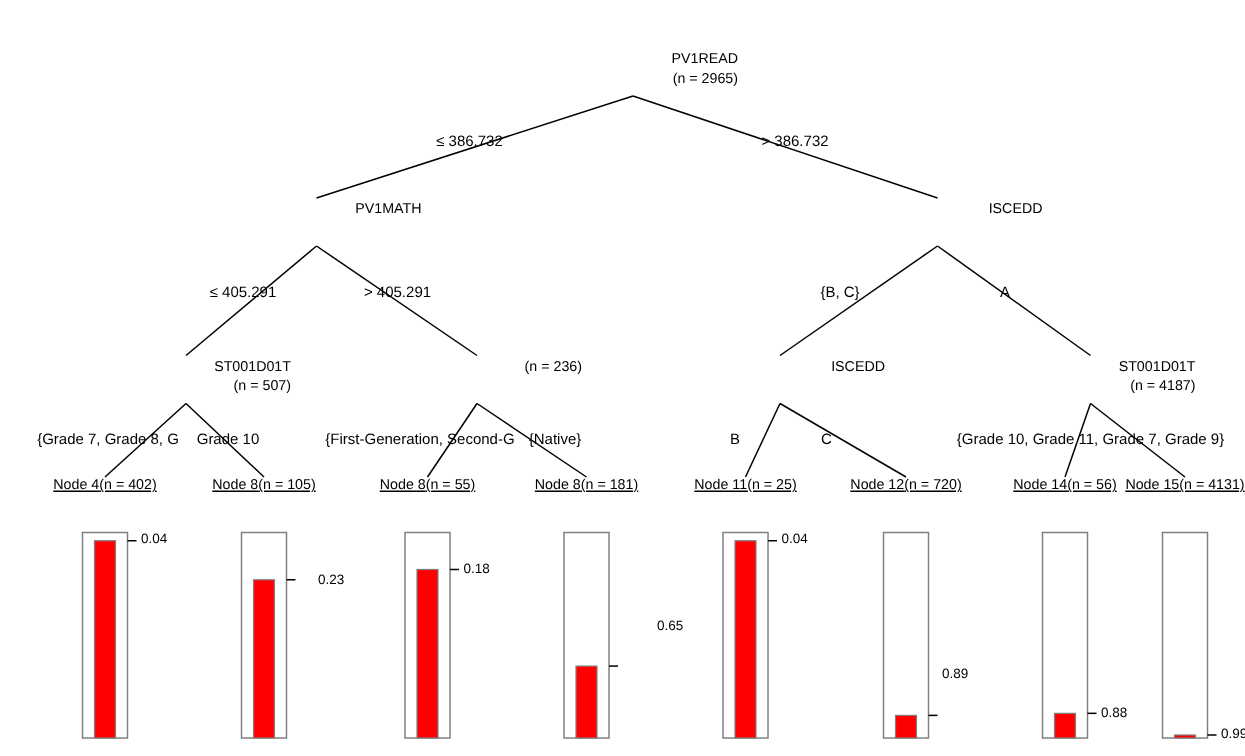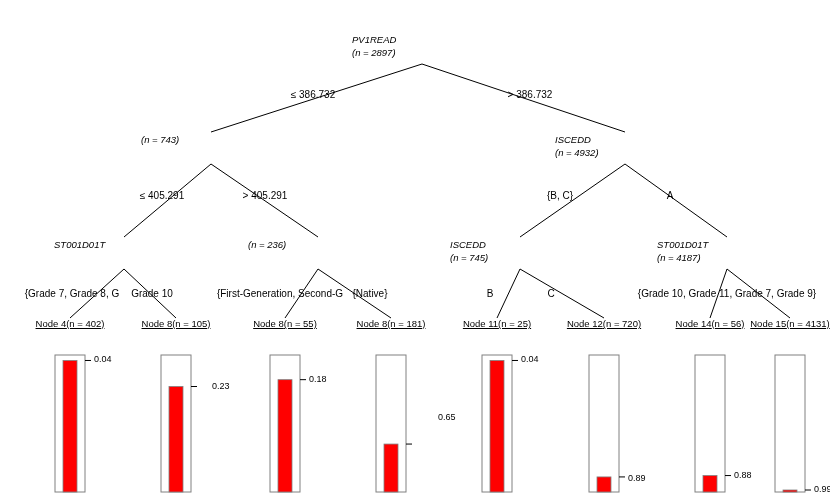--- a/index.html
+++ b/index.html
@@ -4,22 +4,22 @@
 <style>
   html,body{margin:0;padding:0;}
   body{
     width:830px;height:504px;background:#ffffff;
     font-family:"Liberation Sans",sans-serif;
     color:#000;overflow:hidden;position:relative;
   }
   #stage{position:absolute;left:0;top:0;width:830px;height:504px;}
   svg#tree{position:absolute;left:0;top:0;width:830px;height:504px;}
 
-  .nodelbl{position:absolute;text-align:left;white-space:nowrap;
-           font-size:9.5px;line-height:12.5px;color:#000;font-style:italic;}
+  .nodelbl{position:absolute;text-align:right;white-space:nowrap;
+           font-size:9.5px;line-height:12.5px;color:#000;}
   .nodelbl .l1{display:block;}
   .nodelbl .l2{display:block;}
 
   .splitlbl{position:absolute;white-space:nowrap;font-size:10px;color:#000;
             text-align:center;}
 
   .termlbl{position:absolute;text-align:center;white-space:nowrap;
            font-size:9.5px;line-height:12.5px;color:#000;text-decoration:underline;}
 
   .ticklbl{position:absolute;white-space:nowrap;font-size:9px;color:#000;}
@@ -70,38 +70,37 @@
         <line x1="725" y1="475.56" x2="731" y2="475.56" stroke="#000000" stroke-width="1"></line>
         <rect x="775" y="355" width="30" height="137" fill="#ffffff" stroke="#808080" stroke-width="1"></rect>
         <rect x="783" y="490" width="14" height="2" fill="#FF0000" stroke="#808080" stroke-width="0.8"></rect>
         <line x1="805" y1="490" x2="811" y2="490" stroke="#000000" stroke-width="1"></line>
       </g>
   </svg>
 
   <div id="inner-labels">
       <div class="nodelbl" style="left: 352px; top: 34px; width: 140px;">
         <span class="l1">PV1READ</span>
-        <span class="l2">(n = 2897)</span>
+        <span class="l2">(n = 2965)</span>
       </div>
       <div class="nodelbl" style="left: 141px; top: 134px; width: 140px;">
-        <span class="l2">(n = 743)</span>
+        <span class="l1">PV1MATH</span>
       </div>
       <div class="nodelbl" style="left: 555px; top: 134px; width: 140px;">
         <span class="l1">ISCEDD</span>
-        <span class="l2">(n = 4932)</span>
       </div>
       <div class="nodelbl" style="left: 54px; top: 239px; width: 140px;">
         <span class="l1">ST001D01T</span>
+        <span class="l2">(n = 507)</span>
       </div>
       <div class="nodelbl" style="left: 248px; top: 239px; width: 140px;">
         <span class="l2">(n = 236)</span>
       </div>
       <div class="nodelbl" style="left: 450px; top: 239px; width: 140px;">
         <span class="l1">ISCEDD</span>
-        <span class="l2">(n = 745)</span>
       </div>
       <div class="nodelbl" style="left: 657px; top: 239px; width: 140px;">
         <span class="l1">ST001D01T</span>
         <span class="l2">(n = 4187)</span>
       </div>
     </div>
   <div id="split-labels">
       <div class="splitlbl" style="left: 203px; top: 89px; width: 220px;">≤ 386.732</div>
       <div class="splitlbl" style="left: 420px; top: 89px; width: 220px;">&gt; 386.732</div>
       <div class="splitlbl" style="left: 52px; top: 190px; width: 220px;">≤ 405.291</div>
@@ -125,18 +124,18 @@
       <div class="termlbl" style="left: 544px; top: 318px; width: 120px;"><span class="l1">Node 12</span><span class="l2">(n = 720)</span></div>
       <div class="termlbl" style="left: 650px; top: 318px; width: 120px;"><span class="l1">Node 14</span><span class="l2">(n = 56)</span></div>
       <div class="termlbl" style="left: 730px; top: 318px; width: 120px;"><span class="l1">Node 15</span><span class="l2">(n = 4131)</span></div>
     </div>
   <div id="tick-labels">
       <div class="ticklbl" style="left: 94px; top: 354.48px;">0.04</div>
       <div class="ticklbl" style="left: 200px; top: 380.51px; margin-left: 12px;">0.23</div>
       <div class="ticklbl" style="left: 309px; top: 373.66px;">0.18</div>
       <div class="ticklbl" style="left: 415px; top: 412px; margin-left: 23px;">0.65</div>
       <div class="ticklbl" style="left: 521px; top: 354.48px;">0.04</div>
-      <div class="ticklbl" style="left: 628px; top: 473px;">0.89</div>
+      <div class="ticklbl" style="left: 628px; top: 444px;">0.89</div>
       <div class="ticklbl" style="left: 734px; top: 469.56px;">0.88</div>
       <div class="ticklbl" style="left: 814px; top: 484px;">0.99</div>
     </div>
 
 </div>
 
 </body></html>

